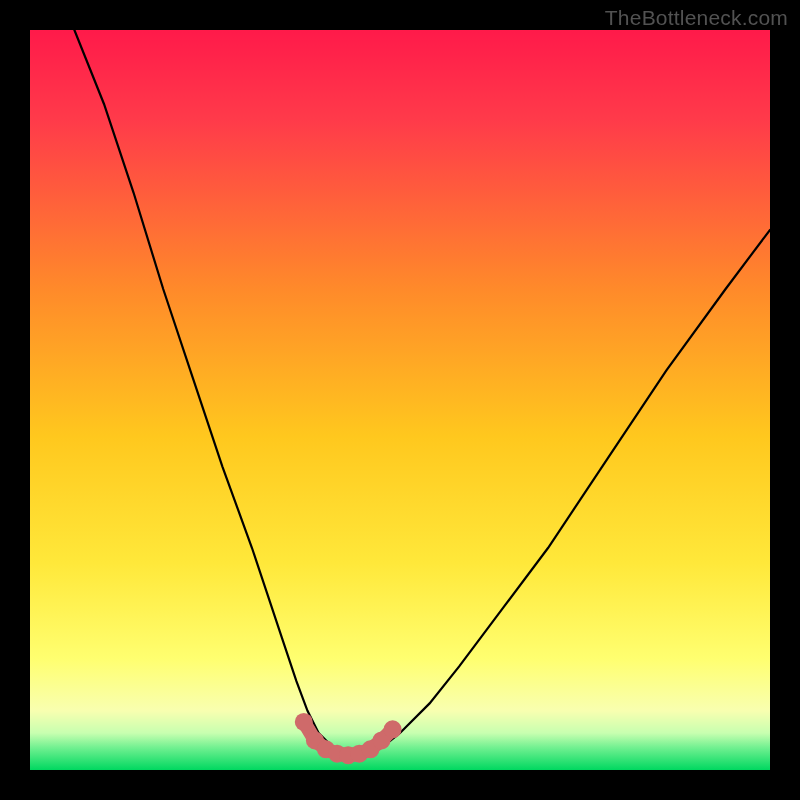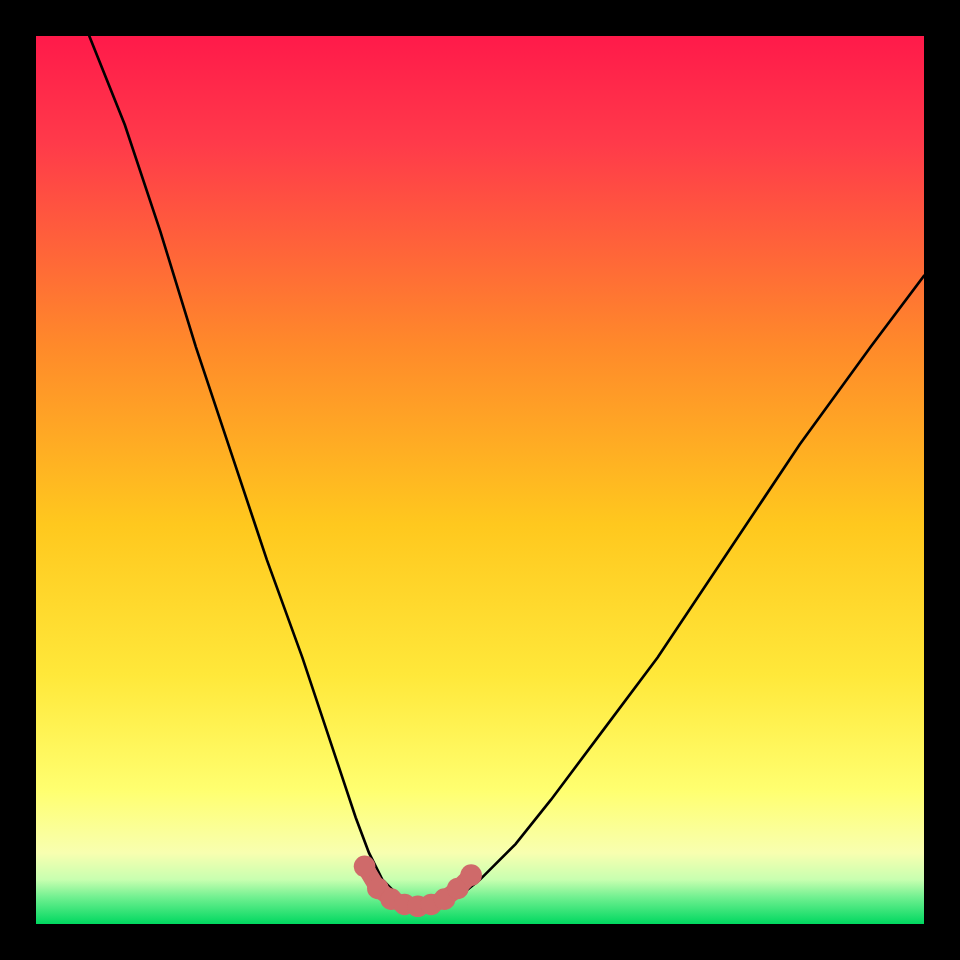--- a/index.html
+++ b/index.html
@@ -36,20 +36,21 @@
     color: #525252;
     font-size: 21px;
     font-weight: 400;
     letter-spacing: 0.2px;
   }
 </style>
 </head>
 <body>
 
 <div class="outer-frame">
+  <div class="watermark">TheBottleneck.com</div>
   <div class="plot-area">
     <svg viewBox="0 0 740 740">
       <defs>
         <linearGradient id="bg-grad" x1="0" y1="0" x2="0" y2="1">
           <stop offset="0%" stop-color="#ff1a4a"></stop>
           <stop offset="12%" stop-color="#ff3a4a"></stop>
           <stop offset="35%" stop-color="#ff8a2a"></stop>
           <stop offset="55%" stop-color="#ffc81e"></stop>
           <stop offset="72%" stop-color="#ffe83a"></stop>
           <stop offset="85%" stop-color="#ffff70"></stop>

